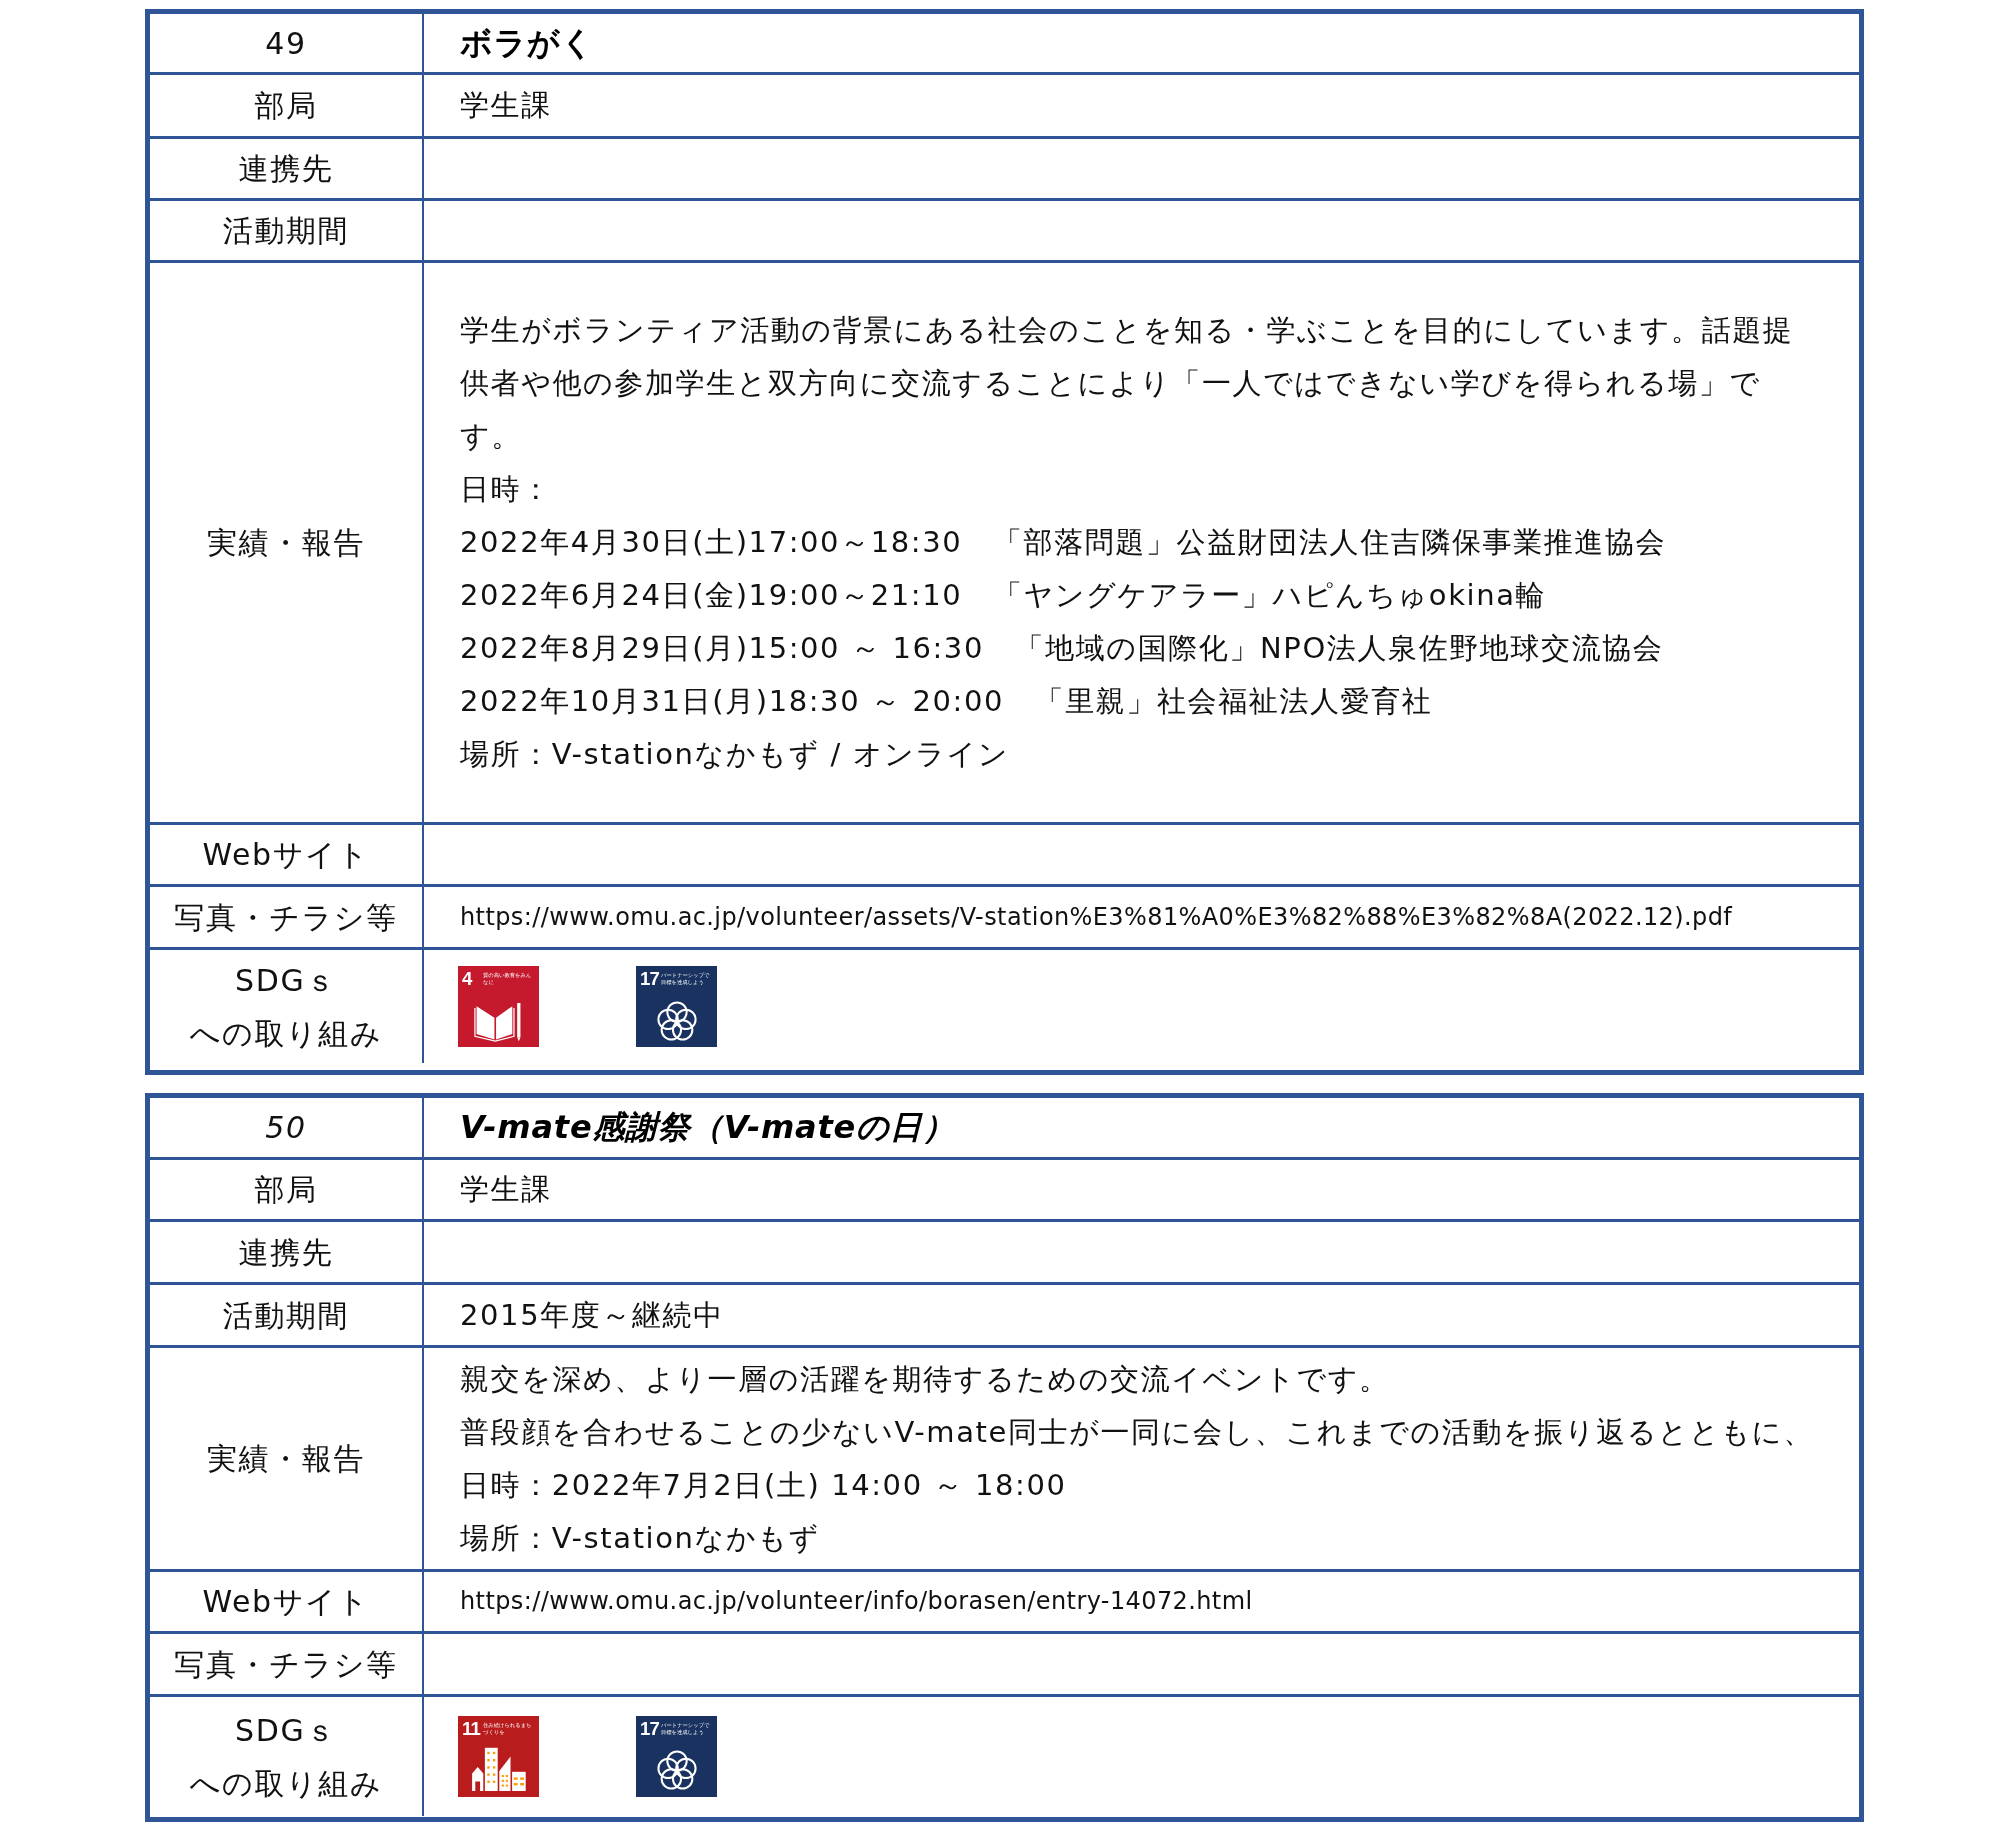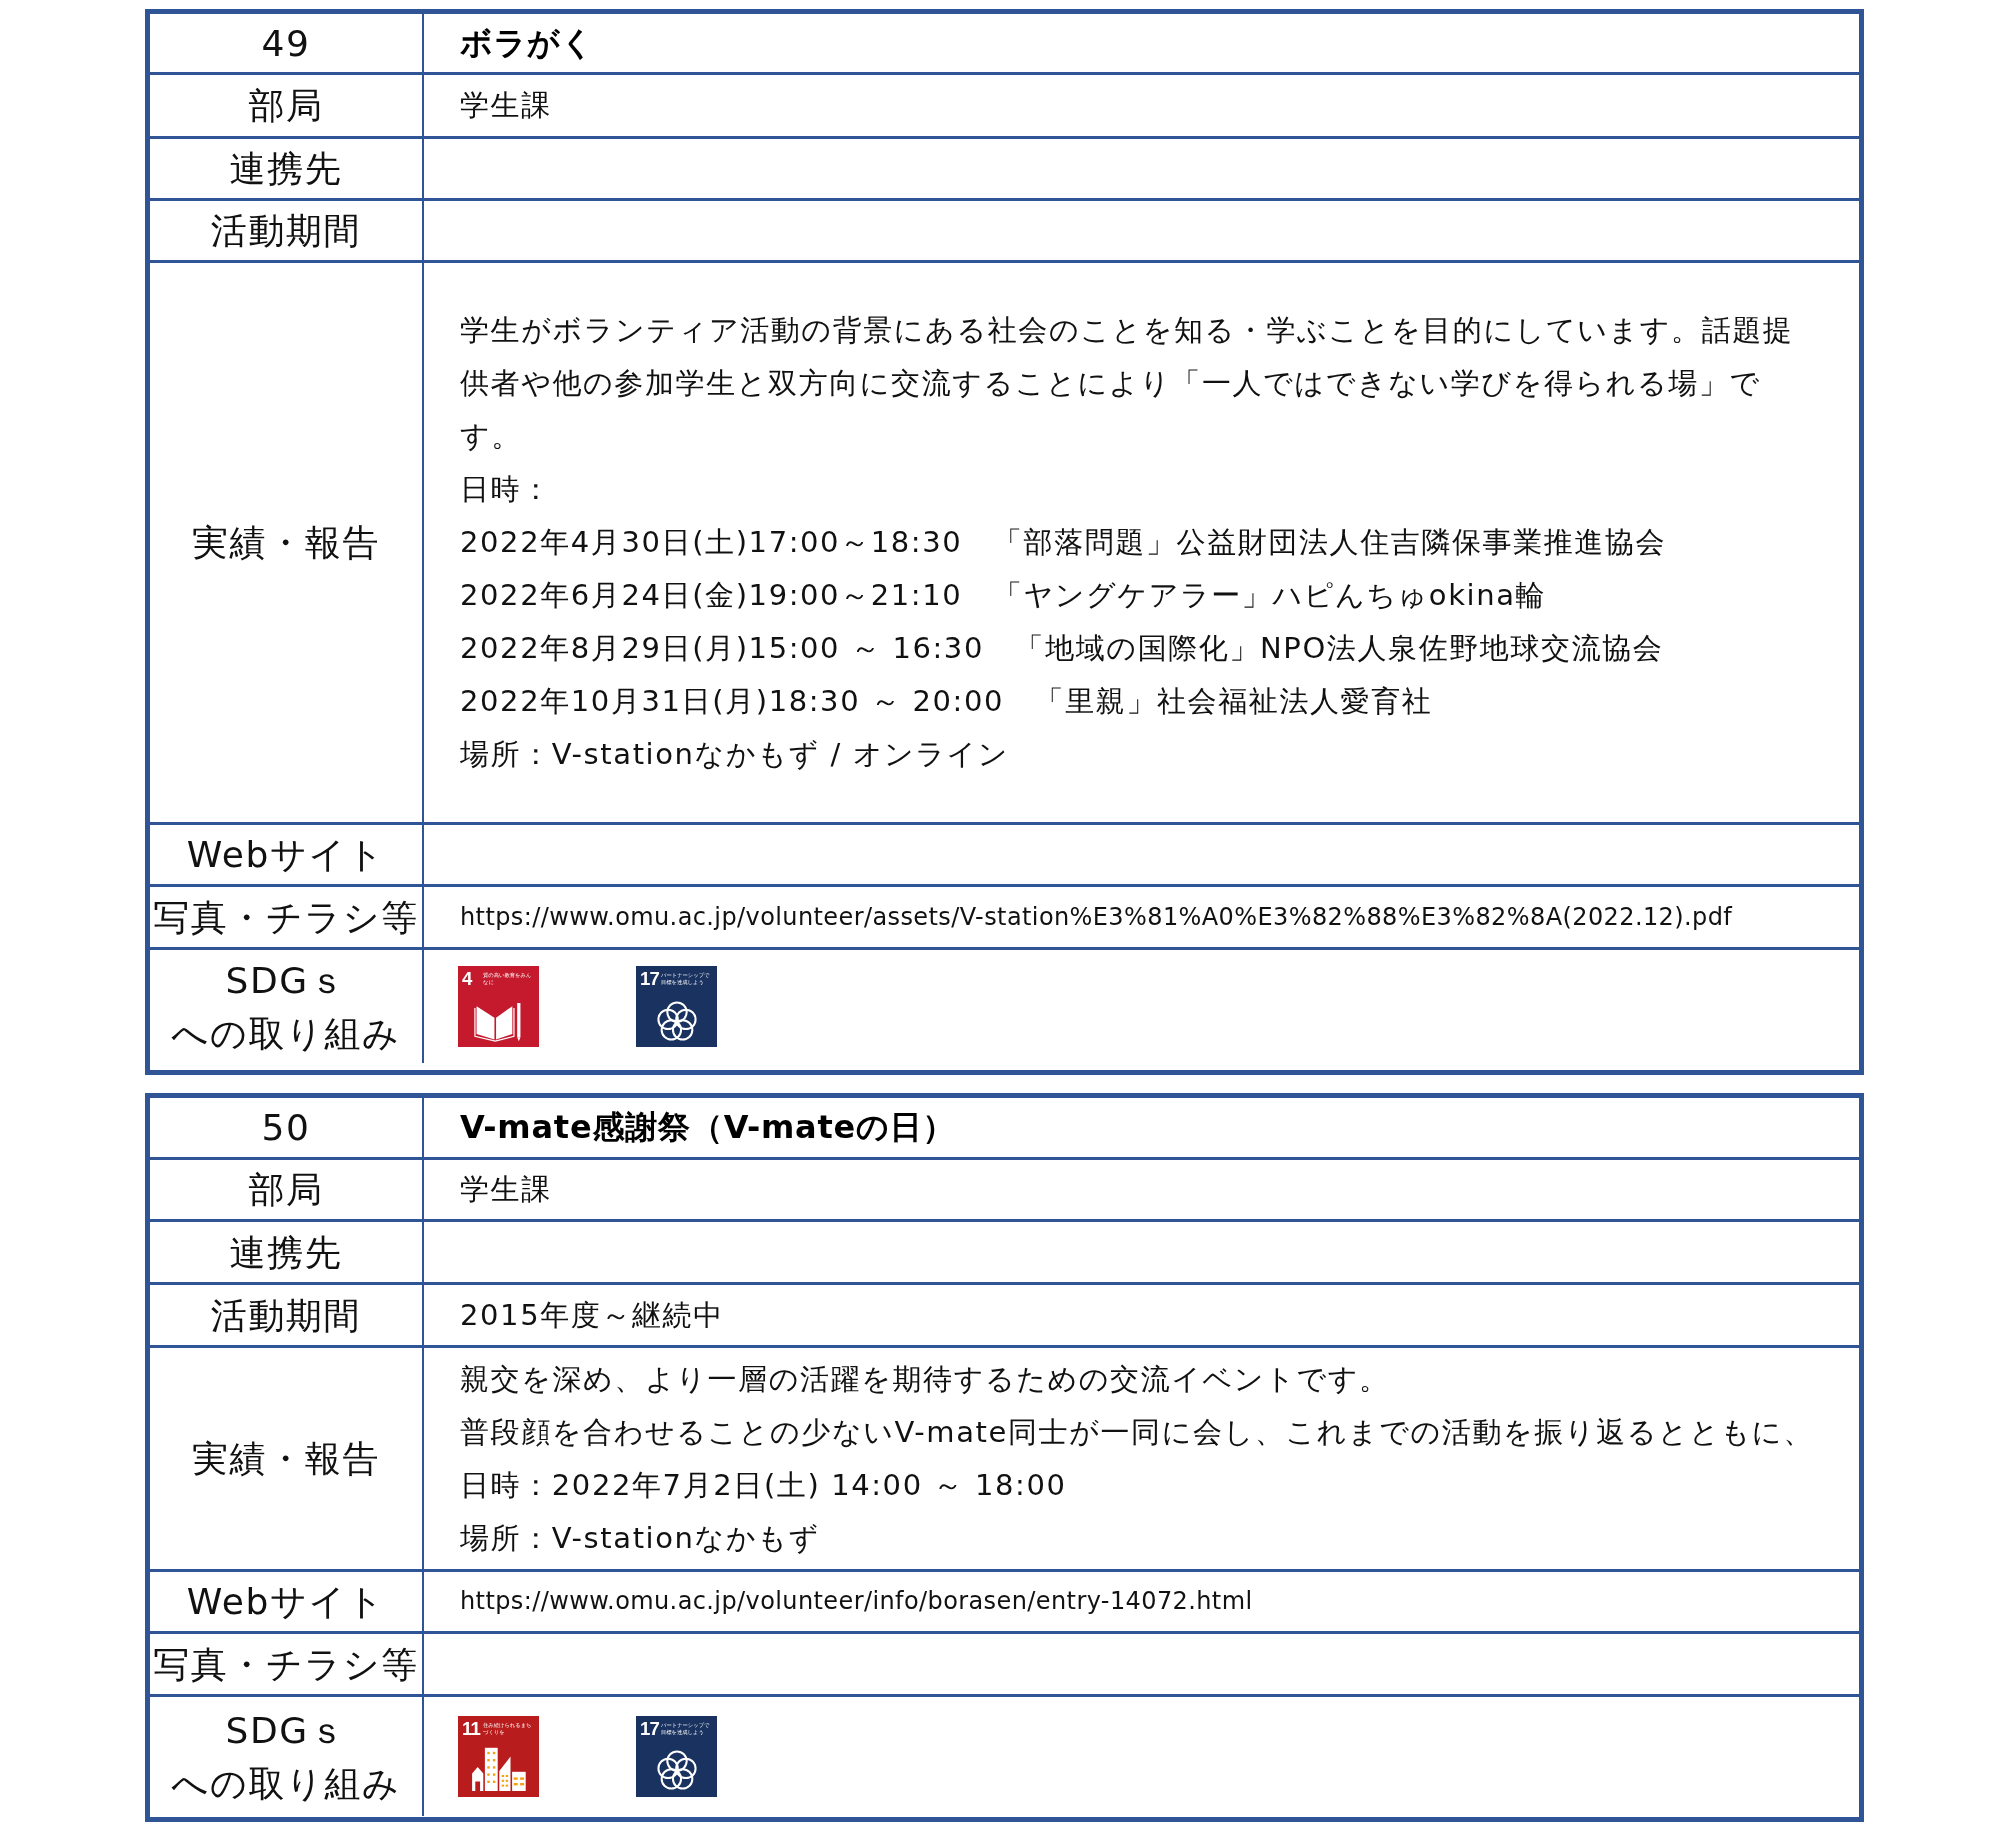--- a/index.html
+++ b/index.html
@@ -32,21 +32,21 @@
     .label {
       width: 274px;
       flex: 0 0 274px;
       box-sizing: border-box;
       border-right: 2.8px solid #2F5597;
       display: flex;
       flex-direction: column;
       align-items: center;
       justify-content: center;
       text-align: center;
-      font-size: 36px;
+      font-size: 30px;
       line-height: 53px;
       letter-spacing: 1.6px;
     }
     .value {
       flex: 1 1 auto;
       box-sizing: border-box;
       padding: 0 24px 0 36px;
       display: flex;
       flex-direction: column;
       justify-content: center;
@@ -174,21 +174,21 @@
               <circle cx="66" cy="74" r="24"></circle>
             </svg>
           </div>
         </div>
       </div>
     </div>
   </div>
 </div>
 
 <div class="record" style="top:1093px; height:729px;">
-  <div class="row" style="height:59px;">
+  <div class="row" style="height:59px;font-style:italic;">
     <div class="label">
         <span>50</span>
       </div>
     <div class="value">
         <span class="title">V-mate感謝祭（V-mateの日）</span>
       </div>
   </div>
   <div class="row" style="height:62px;">
     <div class="label">部局</div>
     <div class="value">学生課</div>

